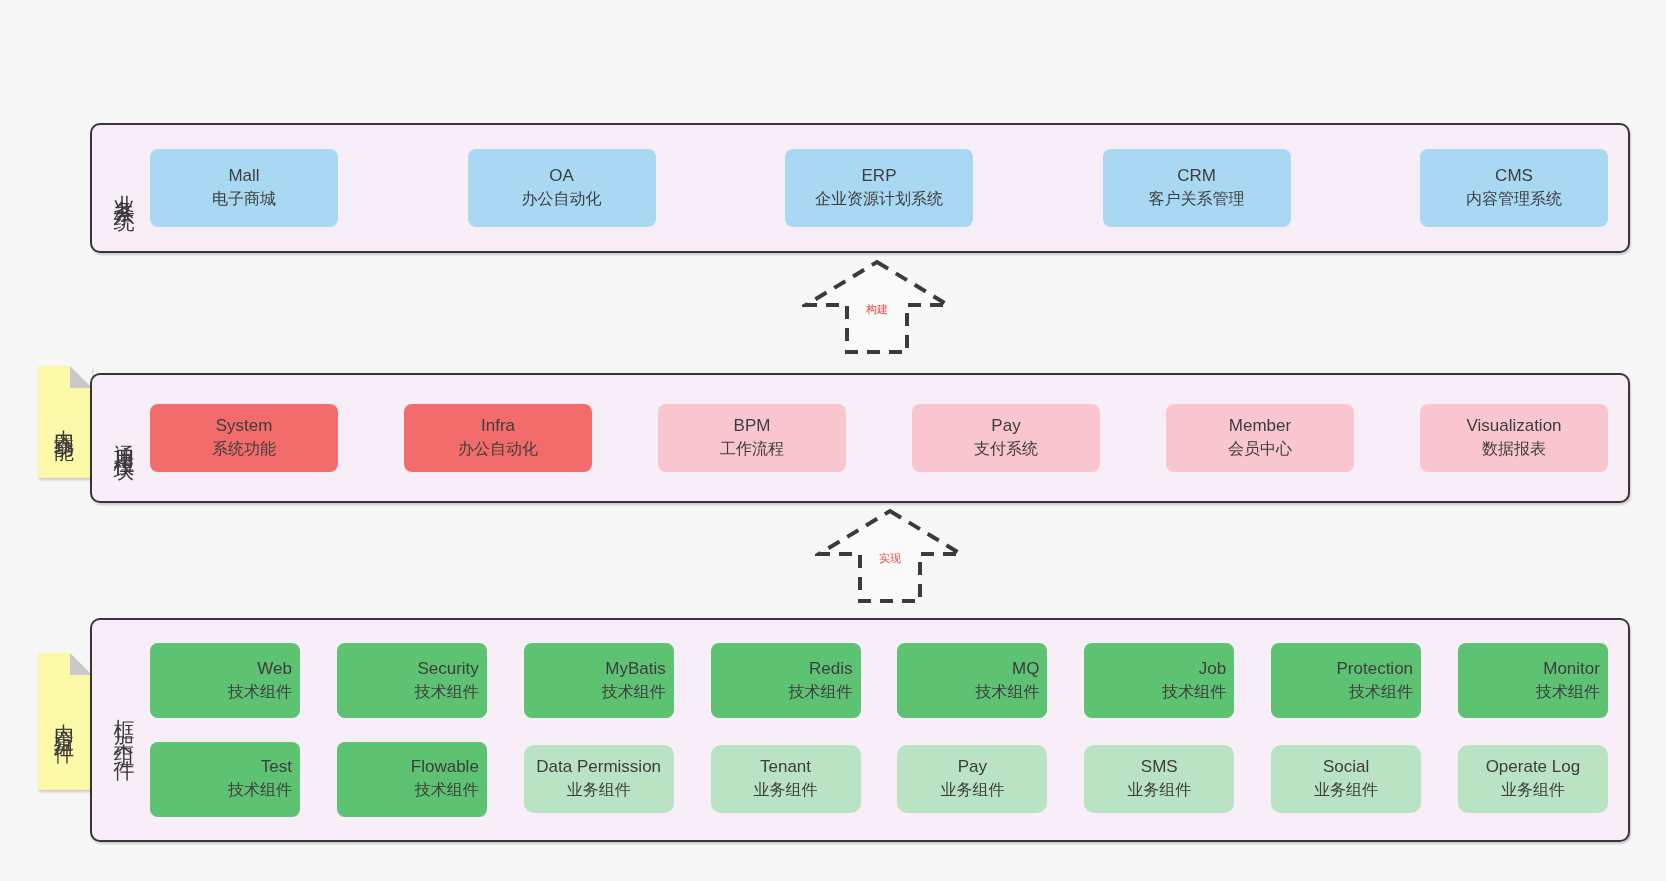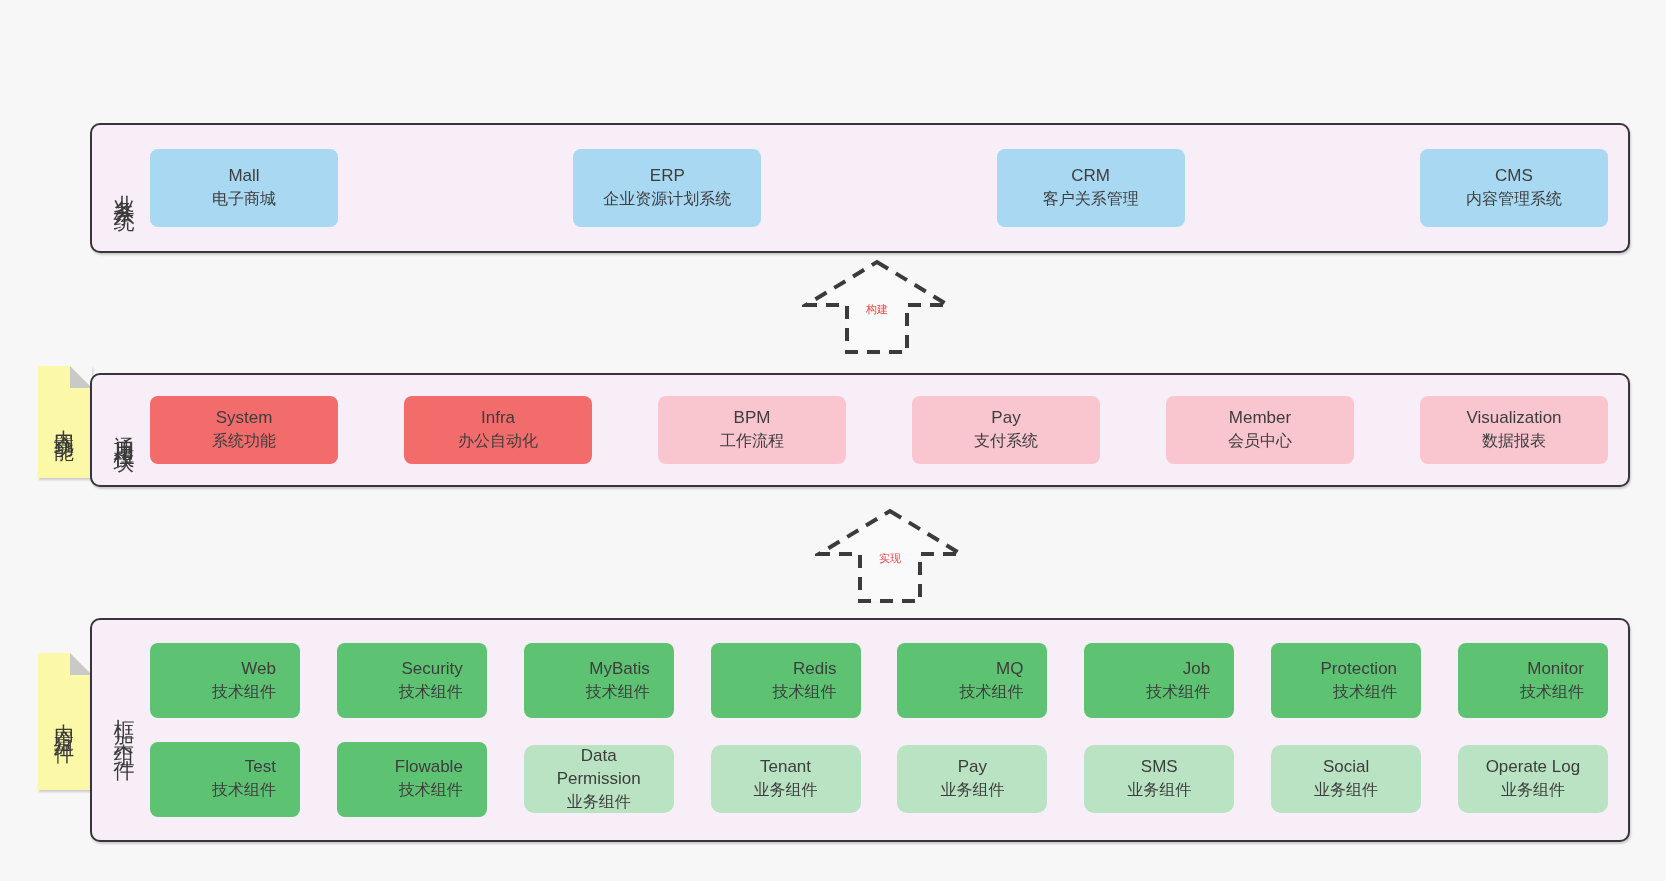--- a/index.html
+++ b/index.html
@@ -21,21 +21,21 @@
     border:2px solid #39343c;
     border-radius:10px;
     box-shadow:1px 2px 2px rgba(60,50,60,.22);
     display:flex;
     align-items:stretch;
     padding:0 20px 0 14px;
     box-sizing:border-box;
     z-index:2;
   }
   #band-business{top:123px;height:130px;}
-  #band-modules{top:373px;height:114px;}
+  #band-modules{top:373px;height:130px;}
   #band-components{top:618px;height:224px;}
 
   .band-label{
     writing-mode:vertical-rl;
     text-orientation:upright;
     font-size:21px;
     color:#3a3a3a;
     letter-spacing:5px;
     align-self:center;
     margin:0 4px;
@@ -59,21 +59,21 @@
   }
   .rows-col .boxes{flex:0 0 auto;margin-left:0;}
 
   .box{
     border-radius:8px;
     display:flex;
     flex-direction:column;
     justify-content:center;
     text-align:center;
     color:#3d3d3d;
-    padding:2px 24px;
+    padding:2px 8px;
     box-sizing:border-box;
   }
   .box .en{font-size:17px;line-height:1.35;}
   .box .zh{font-size:16px;line-height:1.4;}
   .v-blue  {background:#a9d8f2;width:188px;height:78px;}
   .v-red   {background:#f26c6c;width:188px;height:68px;}
   .v-pink  {background:#f9c5cf;width:188px;height:68px;}
   .v-gdark {background:#5ec273;width:150px;height:75px;text-align:right;}
   .v-glight{background:#b9e3c2;width:150px;height:68px;border-radius:10px;}
 
@@ -134,20 +134,24 @@
 <div class="canvas">
 
   <section class="band" id="band-business">
     <div class="band-label">业务系统</div>
     <div class="boxes">
       <div class="box v-blue">
         <div class="en">Mall</div>
         <div class="zh">电子商城</div>
       </div>
       <div class="box v-blue">
+        <div class="en">OA</div>
+        <div class="zh">办公自动化</div>
+      </div>
+      <div class="box v-blue">
         <div class="en">ERP</div>
         <div class="zh">企业资源计划系统</div>
       </div>
       <div class="box v-blue">
         <div class="en">CRM</div>
         <div class="zh">客户关系管理</div>
       </div>
       <div class="box v-blue">
         <div class="en">CMS</div>
         <div class="zh">内容管理系统</div>

